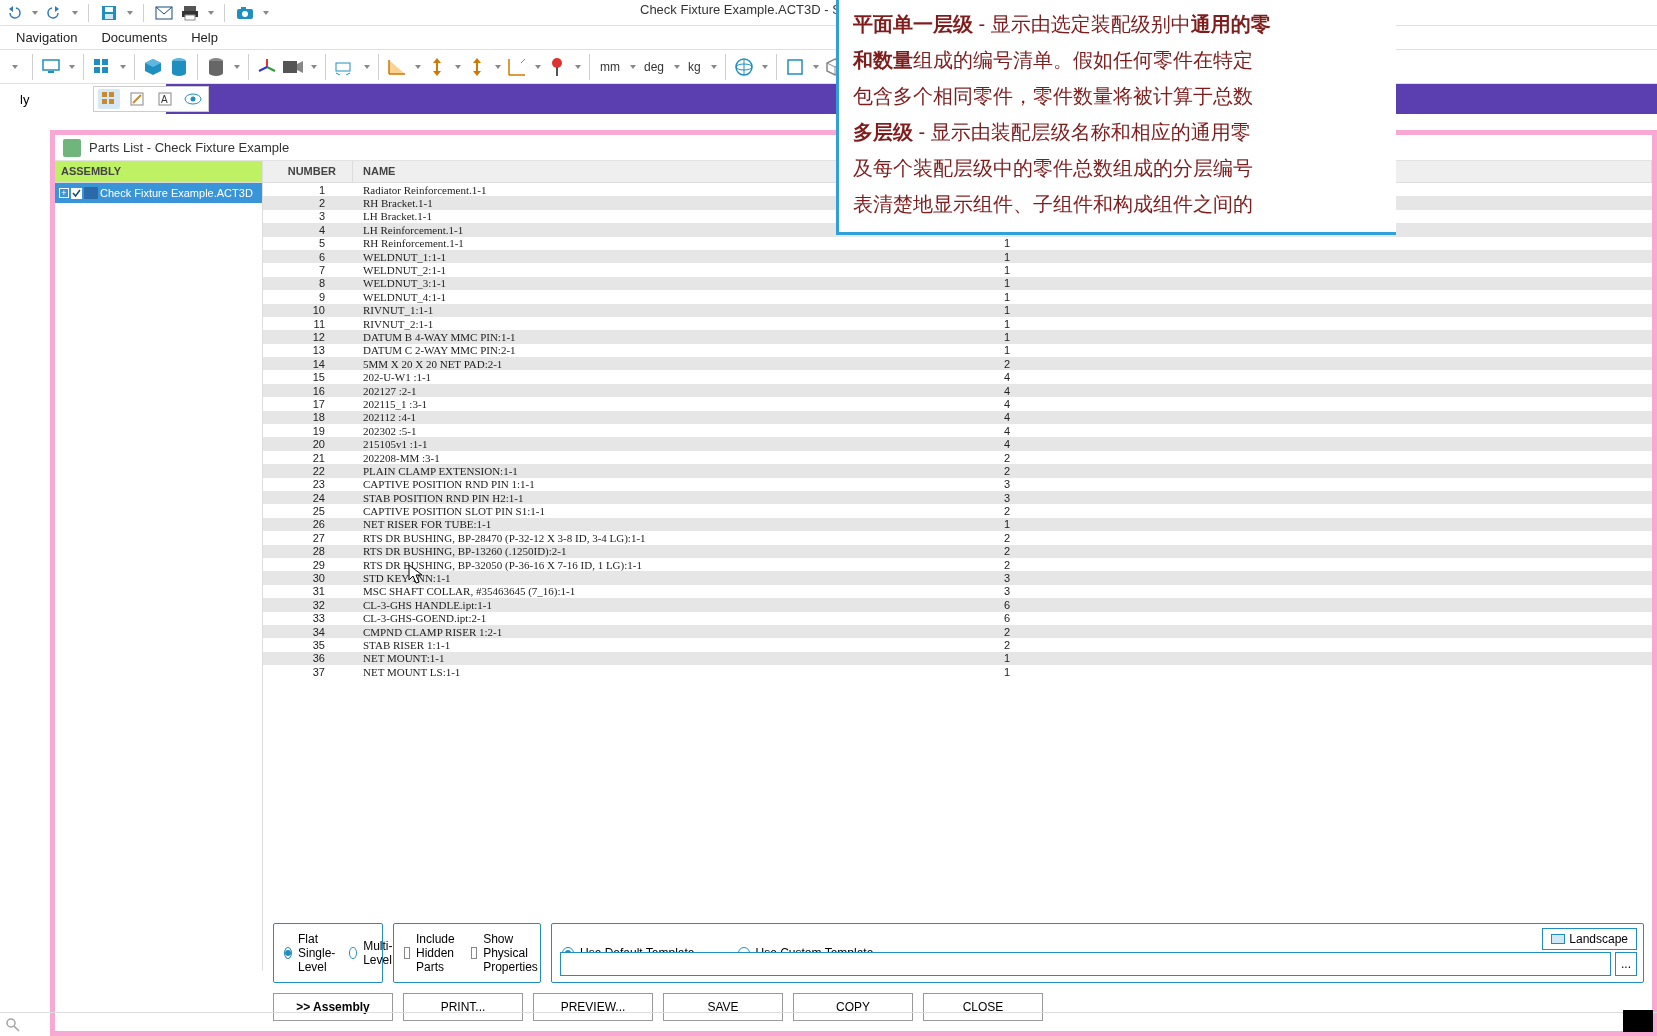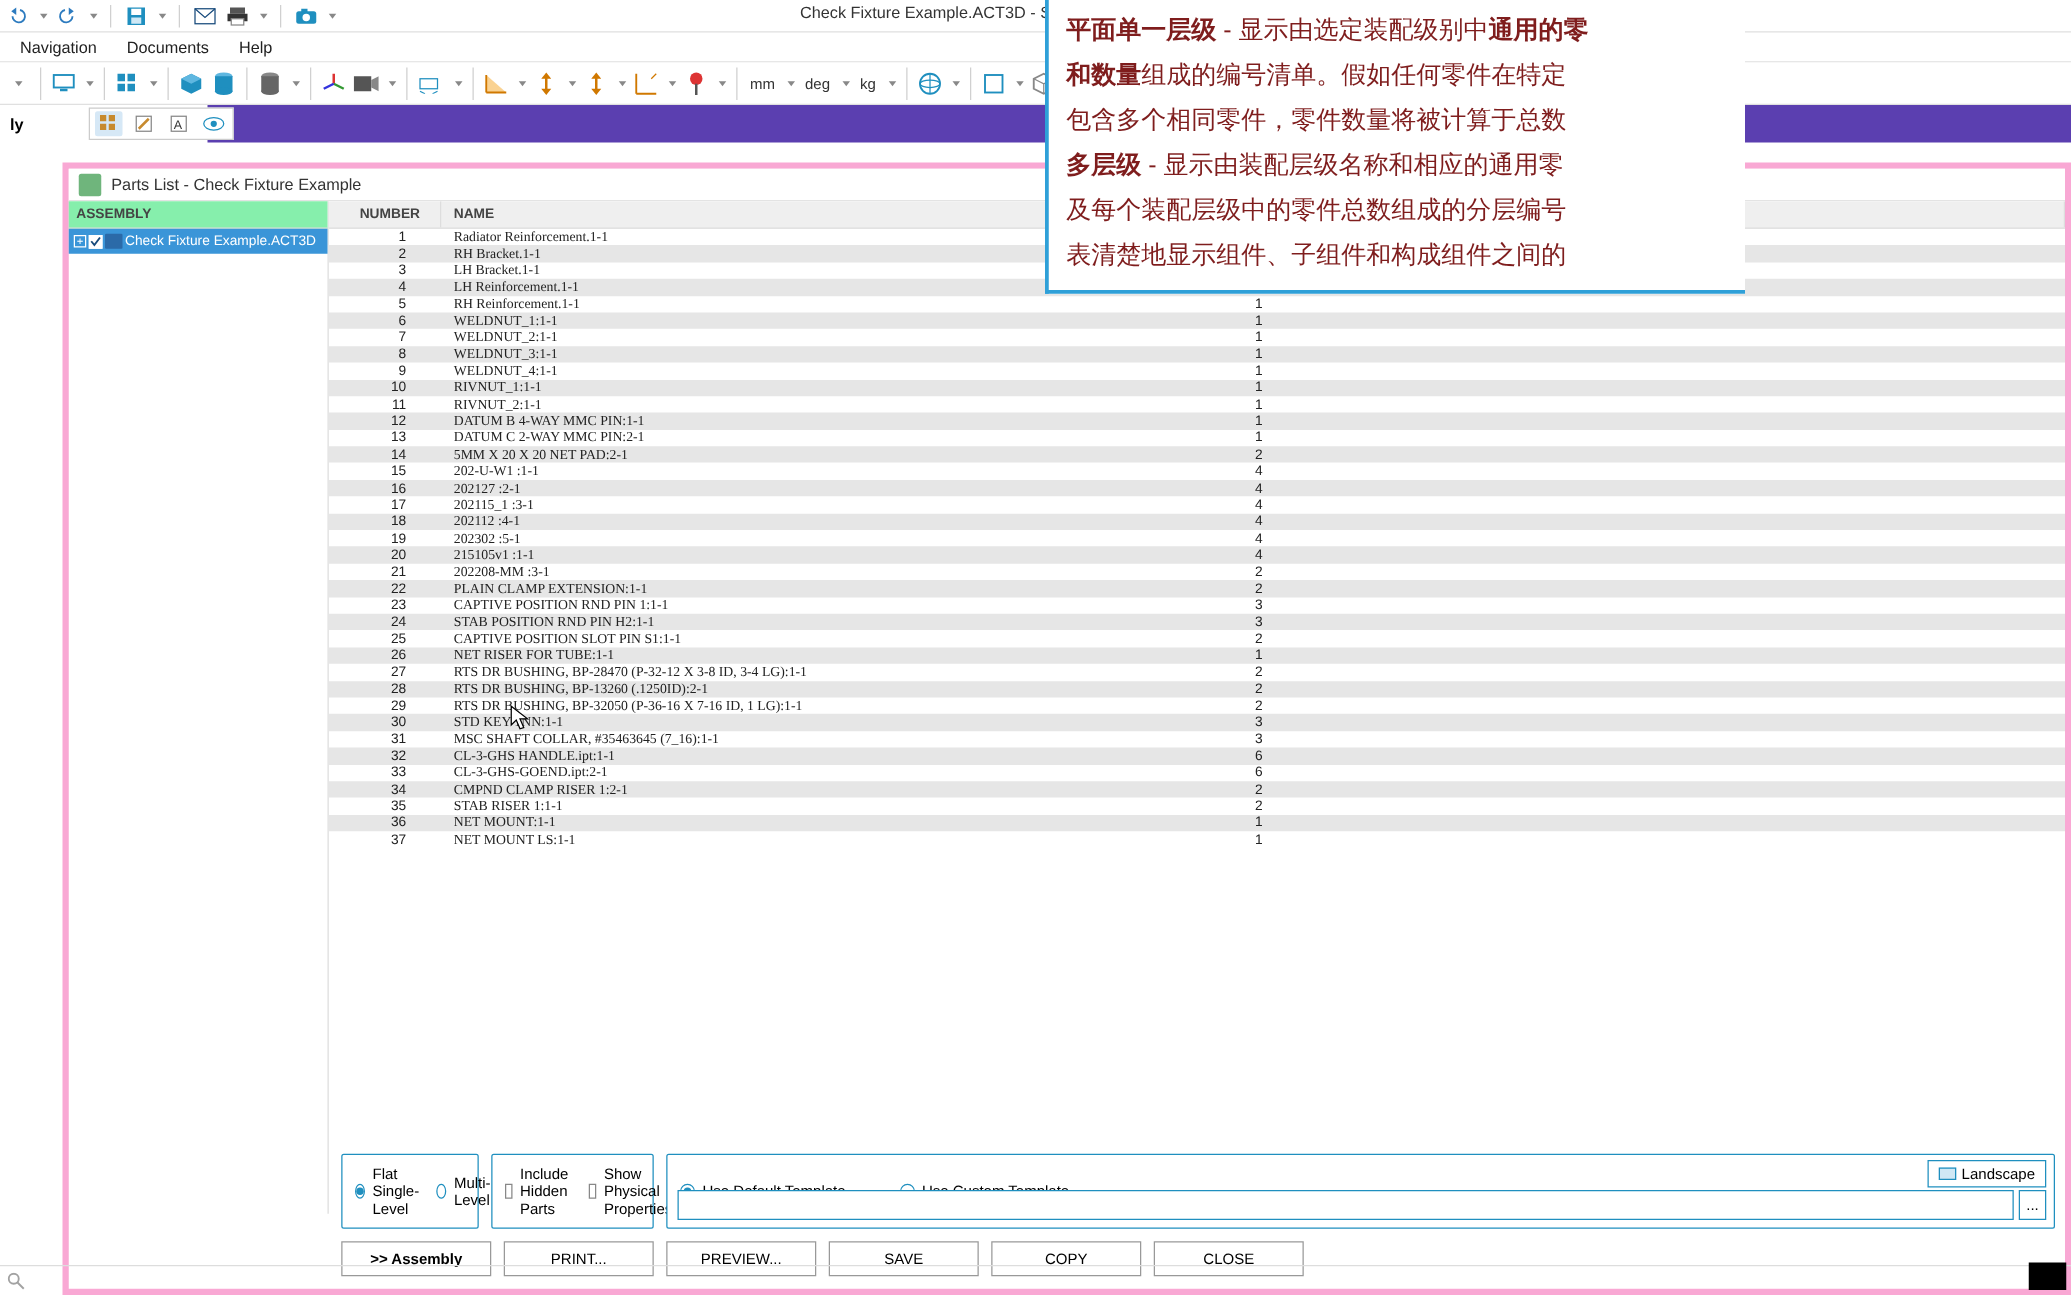--- a/index.html
+++ b/index.html
@@ -17,36 +17,36 @@
 .menubar .mi { padding:2px 10px; font-size:13px; color:#222;}
 
 
 .ribbon { height:34px; display:flex; align-items:center; gap:6px; padding:3px 4px; border-bottom:1px solid #e0e0e0; background:#fff;}
 .ribbon .rsep { width:1px; height:26px; background:#d0d0d0; margin:0 2px;}
 .ribbon .ric { display:inline-flex; align-items:center; justify-content:center; min-width:20px; height:24px;}
 .ribbon .unit { font-size:12px; color:#333; padding:0 2px;}
 
 
 .strip { height:30px; background:#fff; display:flex; align-items:center; border-bottom:0; position:relative;}
-.strip .ly { font-size:13px; font-weight:bold; padding:2px 8px;}
+.strip .ly { font-size:13px; font-weight:normal; padding:2px 20px;}
 .strip .tabicons { display:flex; align-items:center; gap:6px; margin-left:44px; border:1px solid #ccc; padding:2px 4px;}
 .strip .tic { width:22px; height:20px; display:inline-flex; align-items:center; justify-content:center; border-radius:2px;}
 .strip .tic.active { background:#d6e8f6;}
 .strip .purple { position:absolute; left:166px; right:0; top:0; bottom:0; background:#5b3fb0;}
 
 
 .main { position:absolute; left:50px; top:130px; right:0; bottom:0; border:5px solid #f9a8d4; background:#fff;}
 .mainhdr { height:26px; background:#fff; display:flex; align-items:center; gap:8px; padding:4px 8px; border-bottom:1px solid #e3e3e3;}
 .mainhdr .hic { width:18px; height:18px; background:#6fb57c; border-radius:2px; display:inline-block;}
 .mainhdr .ttl { font-size:13px; color:#333;}
 
 
 .body { position:absolute; top:26px; left:0; right:0; bottom:60px; display:flex;}
 .tree { width:208px; border-right:1px solid #ddd;}
-.tree .thdr { height:22px; background:#86efac; border-bottom:1px solid #ddd; font-size:11px; padding:4px 6px; font-weight:600; color:#444;}
+.tree .thdr { height:22px; background:#bef264; border-bottom:1px solid #ddd; font-size:11px; padding:4px 6px; font-weight:600; color:#444;}
 .tree .node { display:flex; align-items:center; height:20px; padding:0 4px; gap:2px; background:#3a95d8; color:#fff; font-size:11px;}
 .tree .exp { width:10px;height:10px;border:1px solid #fff; display:inline-flex;align-items:center;justify-content:center;font-size:9px;line-height:1;color:#fff;}
 .tree .chk { width:11px;height:11px;border:1px solid #fff; background:#fff; display:inline-flex;align-items:center;justify-content:center;}
 .tree .chk svg { display:block;}
 .tree .nic { width:14px;height:12px;background:#2b6aa8;border-radius:1px;}
 
 .grid { flex:1; overflow:hidden; position:relative;}
 .ghead { display:flex; height:22px; background:#efefef; border-bottom:1px solid #ddd;}
 .ghead .gh { font-size:11px; font-weight:600; color:#444; padding:4px 6px; border-right:1px solid #ddd;}
 .gh.num { width:90px; text-align:right; padding-right:16px;}
@@ -56,21 +56,21 @@
 .row { display:flex; height:13.4px; font-size:11px; color:#222; align-items:center;}
 .row:nth-child(even){background:#e6e6e6;}
 .row .c-num { width:90px; text-align:right; padding-right:28px;}
 .row .c-name{ flex:1; padding-left:10px; white-space:nowrap; overflow:hidden; text-overflow:ellipsis;font-family:Liberation Serif, serif;}
 .row .c-qty { width:690px; padding-left:42px;}
 
 
 .opts { position:absolute; left:218px; right:8px; bottom:48px; display:flex; gap:10px;}
 .panel { border:1.5px solid #1f8fbf; border-radius:2px; padding:8px 10px; font-size:12px; background:#fff; display:flex; flex-direction:row; gap:10px;}
 .panel.p1 { width:110px;}
-.panel.p2 { width:130px;}
+.panel.p2 { width:148px;}
 .panel.p3 { flex:1; position:relative;gap:43px;}
 .rad, .chk2 { display:flex; align-items:center; gap:6px;}
 .rad .dot { width:12px;height:12px;border:1.5px solid #1f8fbf;border-radius:50%; display:inline-flex; align-items:center;justify-content:center;}
 .rad .dot.on::after{content:"";width:6px;height:6px;background:#1f8fbf;border-radius:50%;}
 .chk2 .box { width:12px;height:12px;border:1.5px solid #888;}
 .p3 .lsbtn { position:absolute; right:6px; top:4px; border:1px solid #1f8fbf; padding:3px 8px; font-size:12px; display:flex;align-items:center;gap:4px;}
 .p3 .lsbtn .lic{ width:14px;height:10px;border:1px solid #1f8fbf; background:#cfe8f5;}
 .p3 .tpath { position:absolute; left:8px; right:32px; bottom:6px; height:24px; border:1.5px solid #1f8fbf;}
 .p3 .tbtn { position:absolute; right:6px; bottom:6px; width:22px;height:24px;border:1px solid #1f8fbf; display:flex;align-items:center;justify-content:center; font-size:12px;}
 

